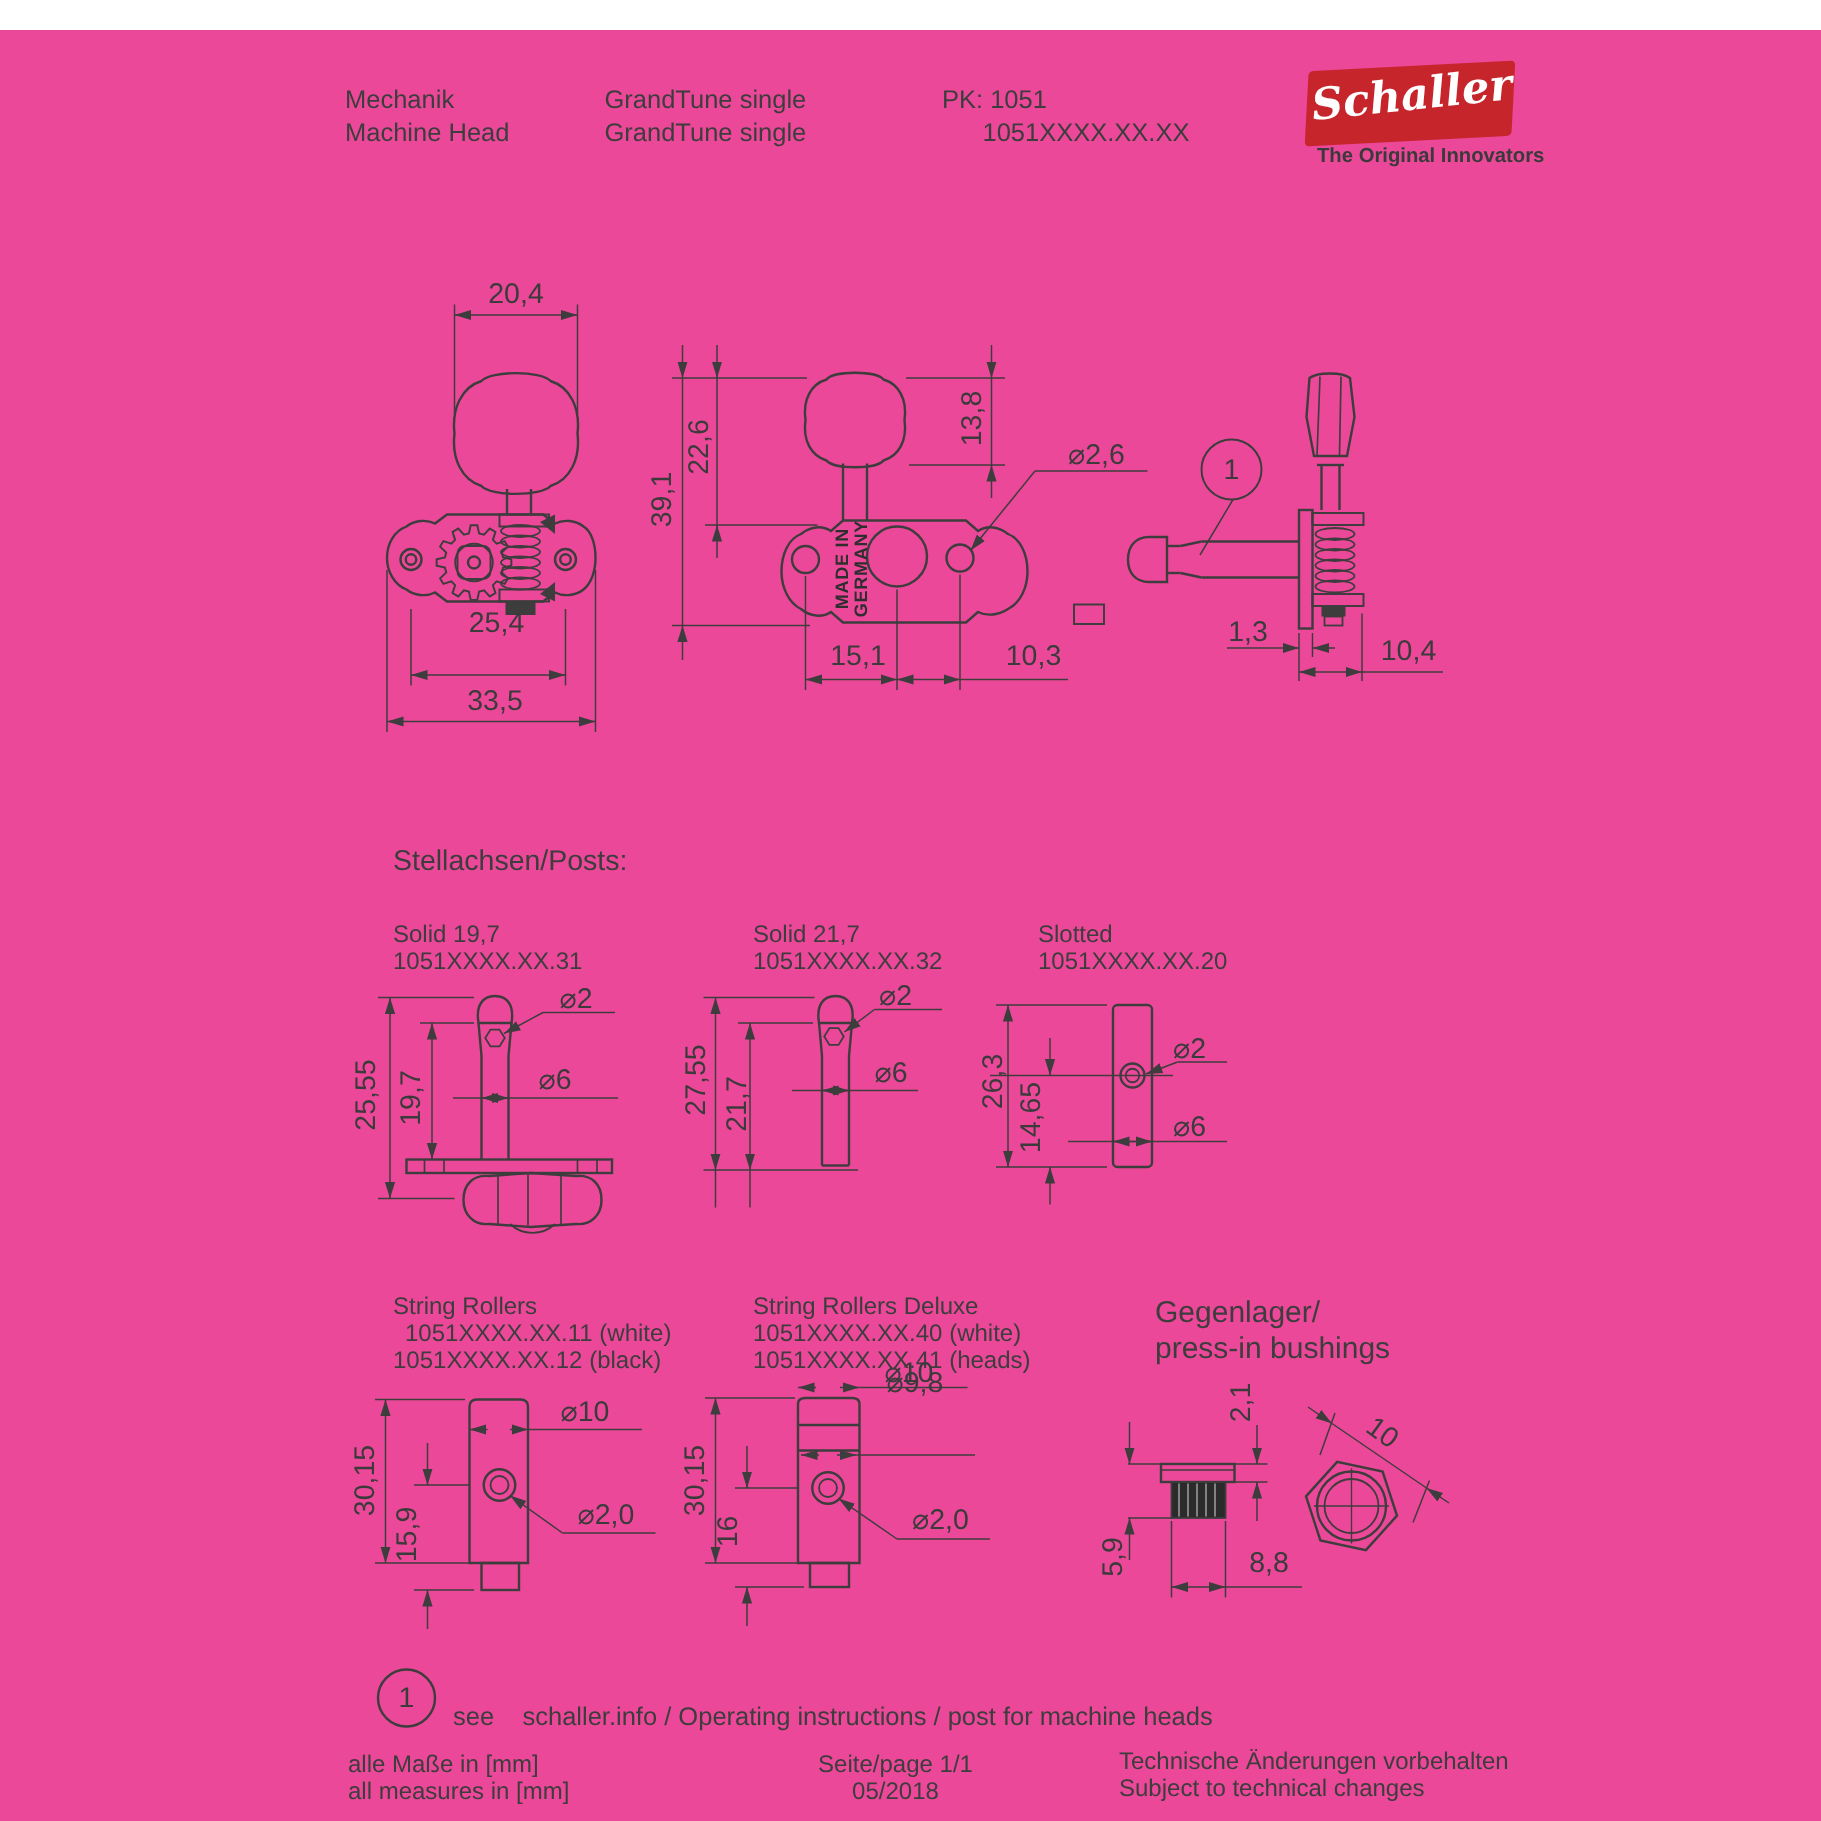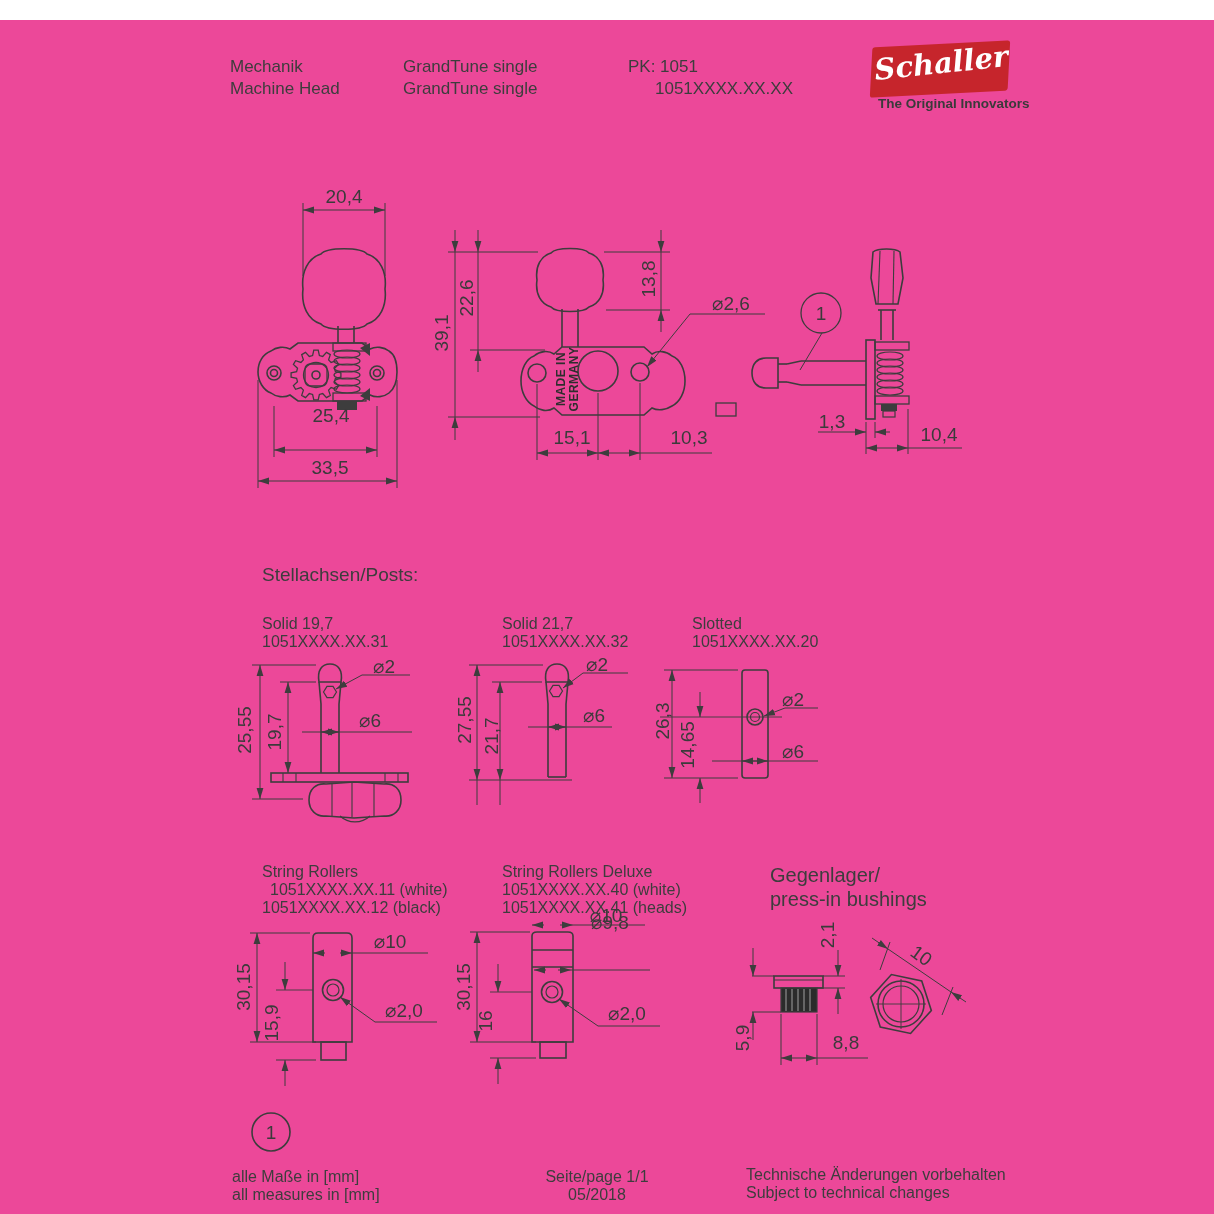--- a/index.html
+++ b/index.html
@@ -425,20 +425,21 @@
   <span class="dim" style="left:606px;top:895px;">⌀10</span>
   <span class="dim" style="left:610px;top:902px;">⌀9,8</span>
   <span class="dim" style="left:627px;top:993px;">⌀2,0</span>
 
   <span class="dimv" style="left:828px;top:915px;">2,1</span>
   <span class="dimv" style="left:743px;top:1018px;">5,9</span>
   <span class="dim" style="left:846px;top:1023px;">8,8</span>
   <span class="dim45" style="left:921px;top:936px;">10</span>
 
   <span class="balloon-num" style="left:271px;top:1113px;">1</span>
+  <span class="txt pre" style="left:302px;top:1115px;font-size:17px;">see    schaller.info / Operating instructions / post for machine heads</span>
 
   <span class="txt h16" style="left:232px;top:1148px;">alle Maße in [mm]</span>
   <span class="txt h16" style="left:232px;top:1166px;">all measures in [mm]</span>
   <span class="txt h16" style="left:597px;top:1148px;transform:translateX(-50%);">Seite/page 1/1</span>
   <span class="txt h16" style="left:597px;top:1166px;transform:translateX(-50%);">05/2018</span>
   <span class="txt h16" style="left:746px;top:1146px;">Technische Änderungen vorbehalten</span>
   <span class="txt h16" style="left:746px;top:1164px;">Subject to technical changes</span>
 
 </div>
 

